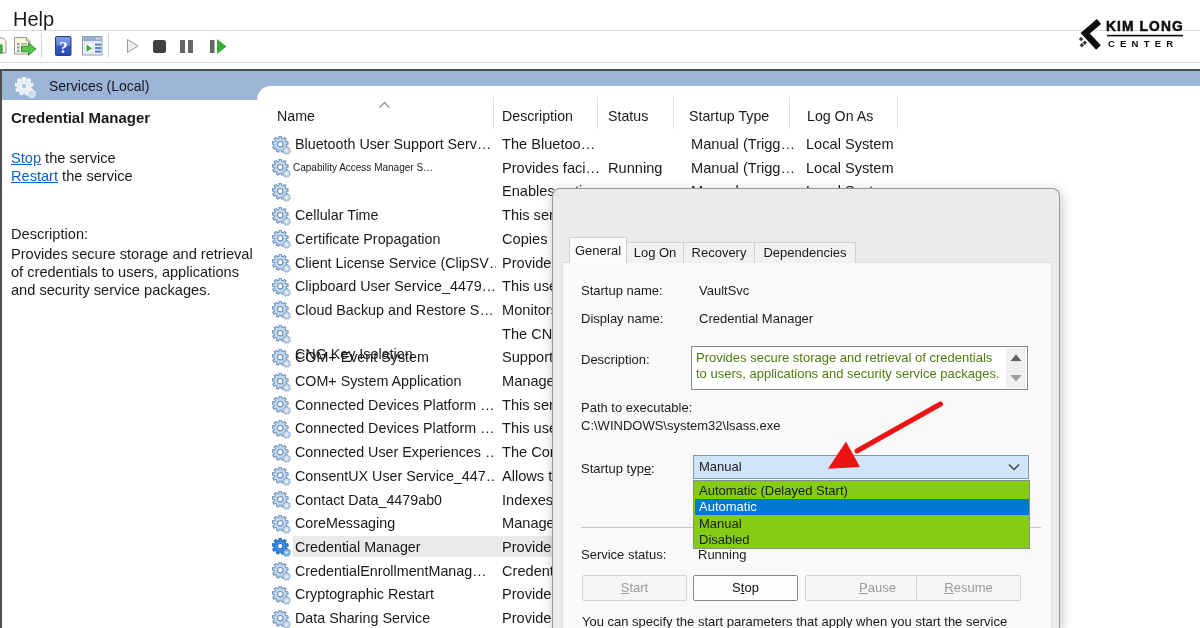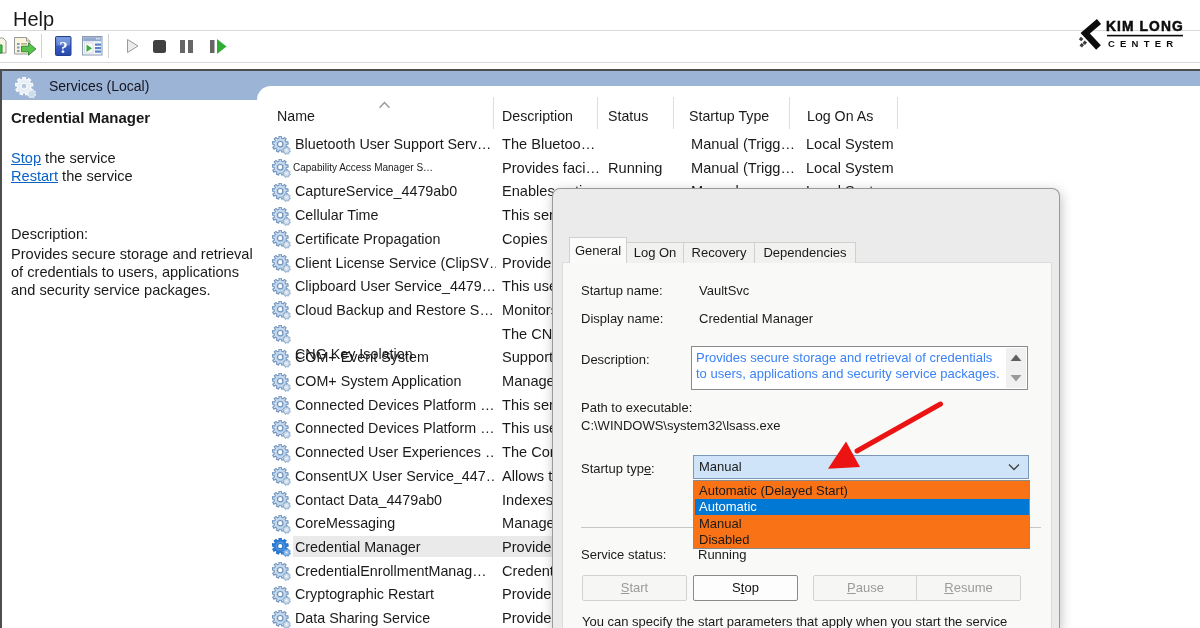--- a/index.html
+++ b/index.html
@@ -196,21 +196,20 @@
     <span class="cell" style="left:293px;max-width:201px;overflow:hidden;font-size:10px;">Capability Access Manager S…</span>
     <span class="cell" style="left:502px">Provides faci…</span>
     <span class="cell" style="left:608px">Running</span>
     <span class="cell" style="left:691px">Manual (Trigg…</span>
     <span class="cell" style="left:806px">Local System</span>
   </div>
   <div class="row" style="left:0;top:179.4px;width:900px;">
     <svg class="abs" style="left:272px;top:3.5px" width="19" height="19" viewBox="0 0 19 19">
           <use href="#gear"></use>
         </svg>
-    <span class="cell" style="left:295px;max-width:201px;overflow:hidden;font-size:14.3px;">CaptureService_4479ab0</span>
     <span class="cell" style="left:502px">Enables opti…</span>
     <span class="cell" style="left:608px"></span>
     <span class="cell" style="left:691px">Manual</span>
     <span class="cell" style="left:806px">Local Syste</span>
   </div>
   <div class="row" style="left:0;top:203.1px;width:900px;">
     <svg class="abs" style="left:272px;top:3.5px" width="19" height="19" viewBox="0 0 19 19">
           <use href="#gear"></use>
         </svg>
     <span class="cell" style="left:295px;max-width:201px;overflow:hidden;font-size:14.3px;">Cellular Time</span>
@@ -399,50 +398,50 @@
   <div class="tab" style="left:130px;top:53px;width:70px;height:20px;background:#f1f1f0;border:1px solid #d0d0d0;border-bottom:none;line-height:19px;z-index:2;">Recovery</div>
   <div class="tab" style="left:201px;top:53px;width:100px;height:20px;background:#f1f1f0;border:1px solid #d0d0d0;border-bottom:none;line-height:19px;z-index:2;">Dependencies</div>
   <div class="abs" id="page"></div>
   <div class="dl" style="left:28px;top:272px;">Startup typ<u>e</u>:</div>
   <div class="dl" style="left:28px;top:94px;">Startup name:</div>
   <div class="dl" style="left:146px;top:94px;">VaultSvc</div>
   <div class="dl" style="left:28px;top:122px;">Display name:</div>
   <div class="dl" style="left:146px;top:122px;">Credential Manager</div>
   <div class="dl" style="left:28px;top:163px;">Description:</div>
   <div class="abs" style="left:138px;top:157px;width:335px;height:42px;background:#fff;border:1px solid #8a8a8a;">
-    <div class="abs" style="left:4px;top:3px;font-size:13px;line-height:15.5px;white-space:nowrap;color:#3b82f6;">Provides secure storage and retrieval of credentials<br>to users, applications and security service packages.</div>
+    <div class="abs" style="left:4px;top:3px;font-size:13px;line-height:15.5px;white-space:nowrap;color:#4d7c0f;">Provides secure storage and retrieval of credentials<br>to users, applications and security service packages.</div>
     <div class="abs" style="right:1px;top:1px;width:20px;height:40px;background:#f0f0f0;">
       <svg width="20" height="40" viewBox="0 0 20 40">
           <path d="M4.5 13 L10 6.5 L15.5 13 Z" fill="#606060"></path>
           <path d="M4.5 27 L10 33.5 L15.5 27 Z" fill="#9a9a9a"></path>
         </svg>
     </div>
   </div>
   <div class="dl" style="left:28px;top:211px;">Path to executable:</div>
   <div class="dl" style="left:28px;top:229px;">C:\WINDOWS\system32\lsass.exe</div>
   <div class="abs" style="left:28px;top:338px;width:460px;height:1px;background:#c6c6c6;"></div>
   <div class="dl" style="left:28px;top:358px;">Service status:</div>
   <div class="dl" style="left:145px;top:358px;">Running</div>
   <div class="abs" style="left:140px;top:266px;width:334px;height:22px;background:#cfe4f8;border:1px solid #7a99b8;z-index:4;">
     <div class="dl" style="left:5px;top:3px;">Manual</div>
     <svg style="position:absolute;right:8px;top:7px" width="12" height="8" viewBox="0 0 12 8">
         <path d="M1 1.5 L6 6.5 L11 1.5" fill="none" stroke="#444" stroke-width="1.4"></path>
       </svg>
   </div>
-  <div class="abs" id="ddl" style="left:140px;top:291px;width:335px;height:67px;background:#f97316;border:1px solid #8c8c8c;z-index:4;font-size:13px;">
+  <div class="abs" id="ddl" style="left:140px;top:291px;width:335px;height:67px;background:#84cc16;border:1px solid #8c8c8c;z-index:4;font-size:13px;">
     <div class="abs" style="left:5px;top:1.5px;">Automatic (Delayed Start)</div>
     <div class="abs" style="left:0.5px;top:17.5px;width:334px;height:16.5px;background:#0078d4;color:#fff;">
         <span style="position:absolute;left:4.5px;top:0.5px">Automatic</span>
       </div>
     <div class="abs" style="left:5px;top:34.5px;">Manual</div>
     <div class="abs" style="left:5px;top:51px;">Disabled</div>
   </div>
   <div class="btn" style="left:29px;"><u>S</u>tart</div>
   <div class="btn" style="left:140px;background:#fdfdfd;border-color:#8a8a8a;color:#111;">S<u>t</u>op</div>
-  <div class="btn" style="left:260px;"><u>P</u>ause</div>
+  <div class="btn" style="left:252px;padding-left:20px;"><u>P</u>ause</div>
   <div class="btn" style="left:363px;"><u>R</u>esume</div>
   <div class="dl" style="left:29px;top:424.5px;">You can specify the start parameters that apply when you start the service</div>
 </div>
 
 <svg class="abs" id="arrow" style="left:810px;top:395px;z-index:9;" width="140" height="80" viewBox="0 0 140 80">
   <line x1="130.5" y1="9" x2="47" y2="56" stroke="#ec1313" stroke-width="5" stroke-linecap="round"></line>
   <path d="M36 46.5 L50 72 L18 73.8 Z" fill="#ec1313"></path>
 </svg>
 
 </body></html>

